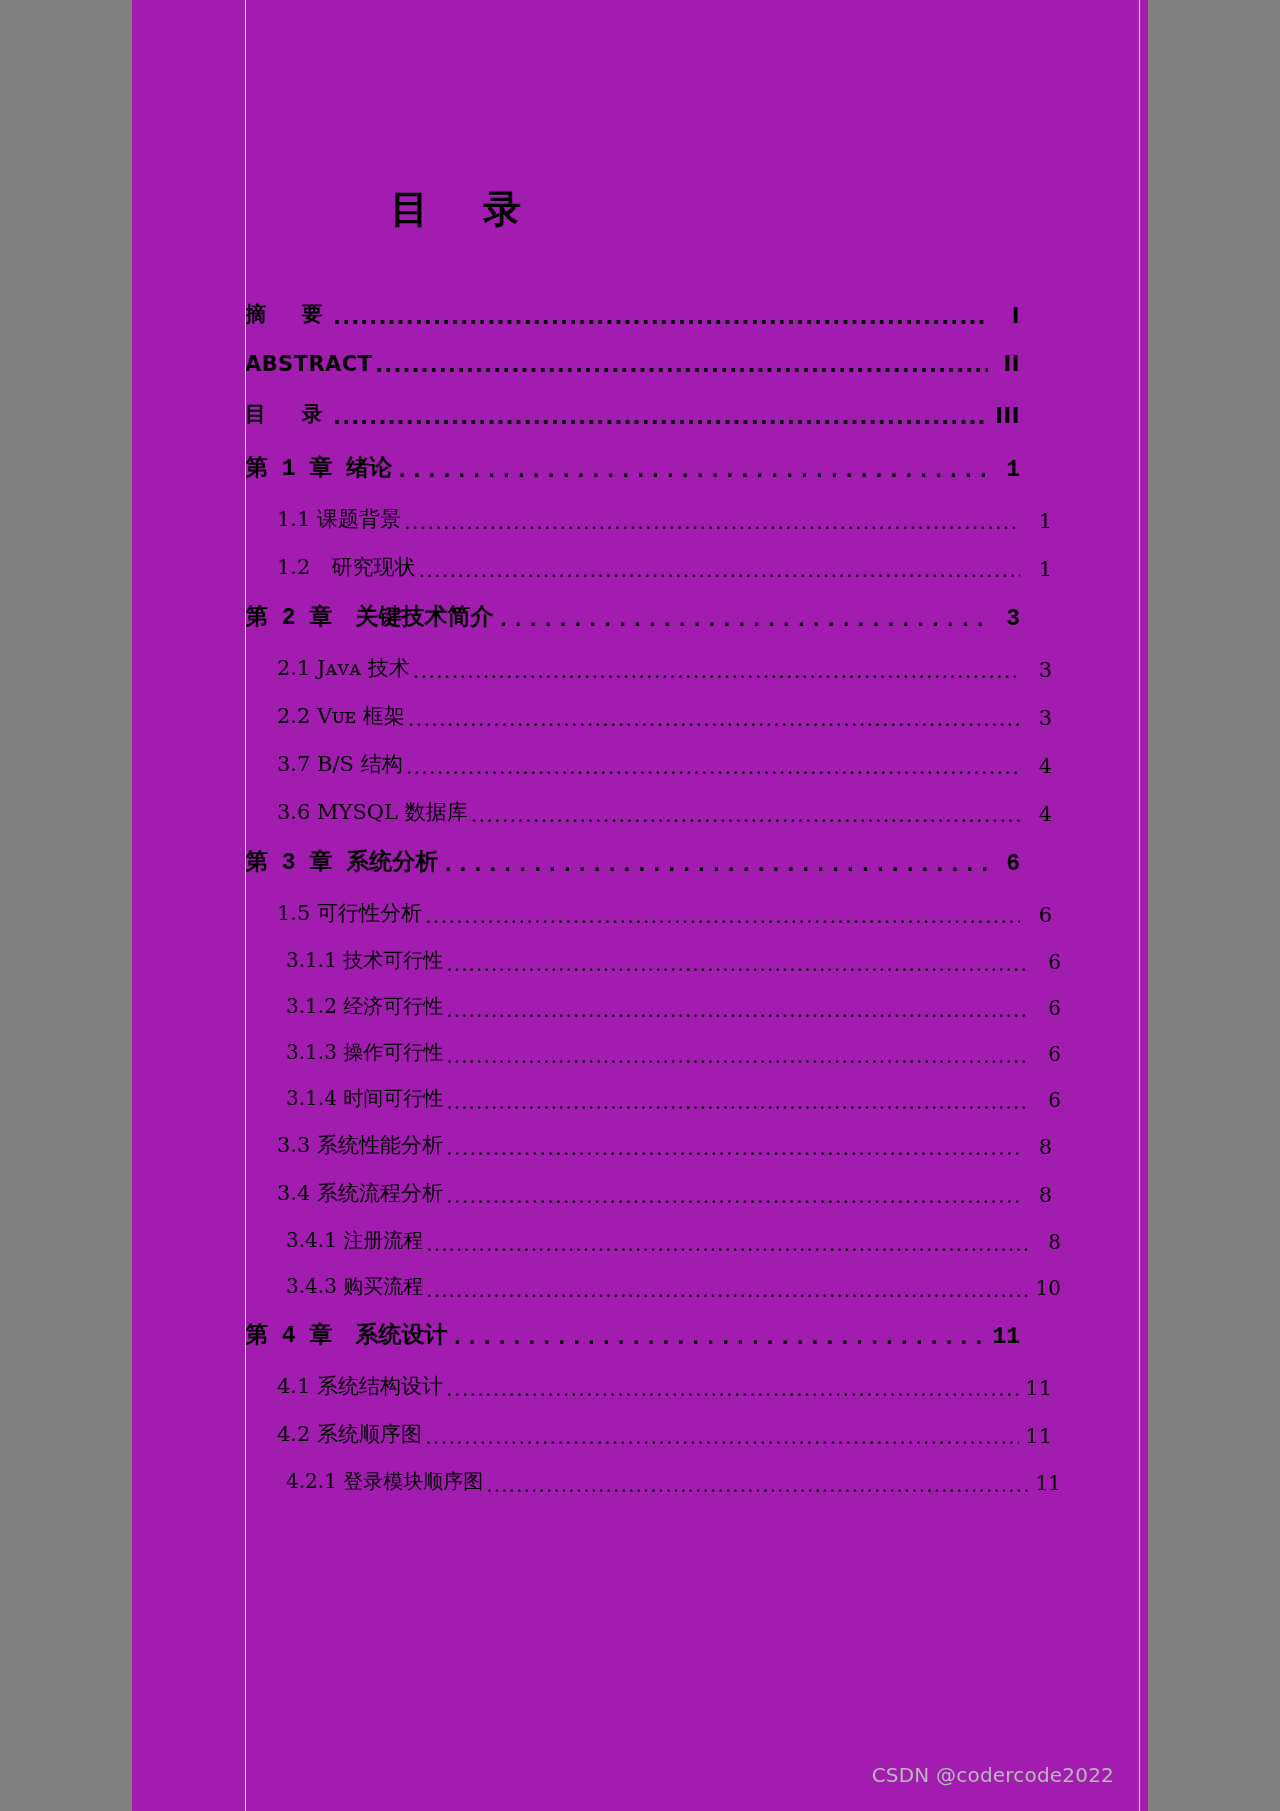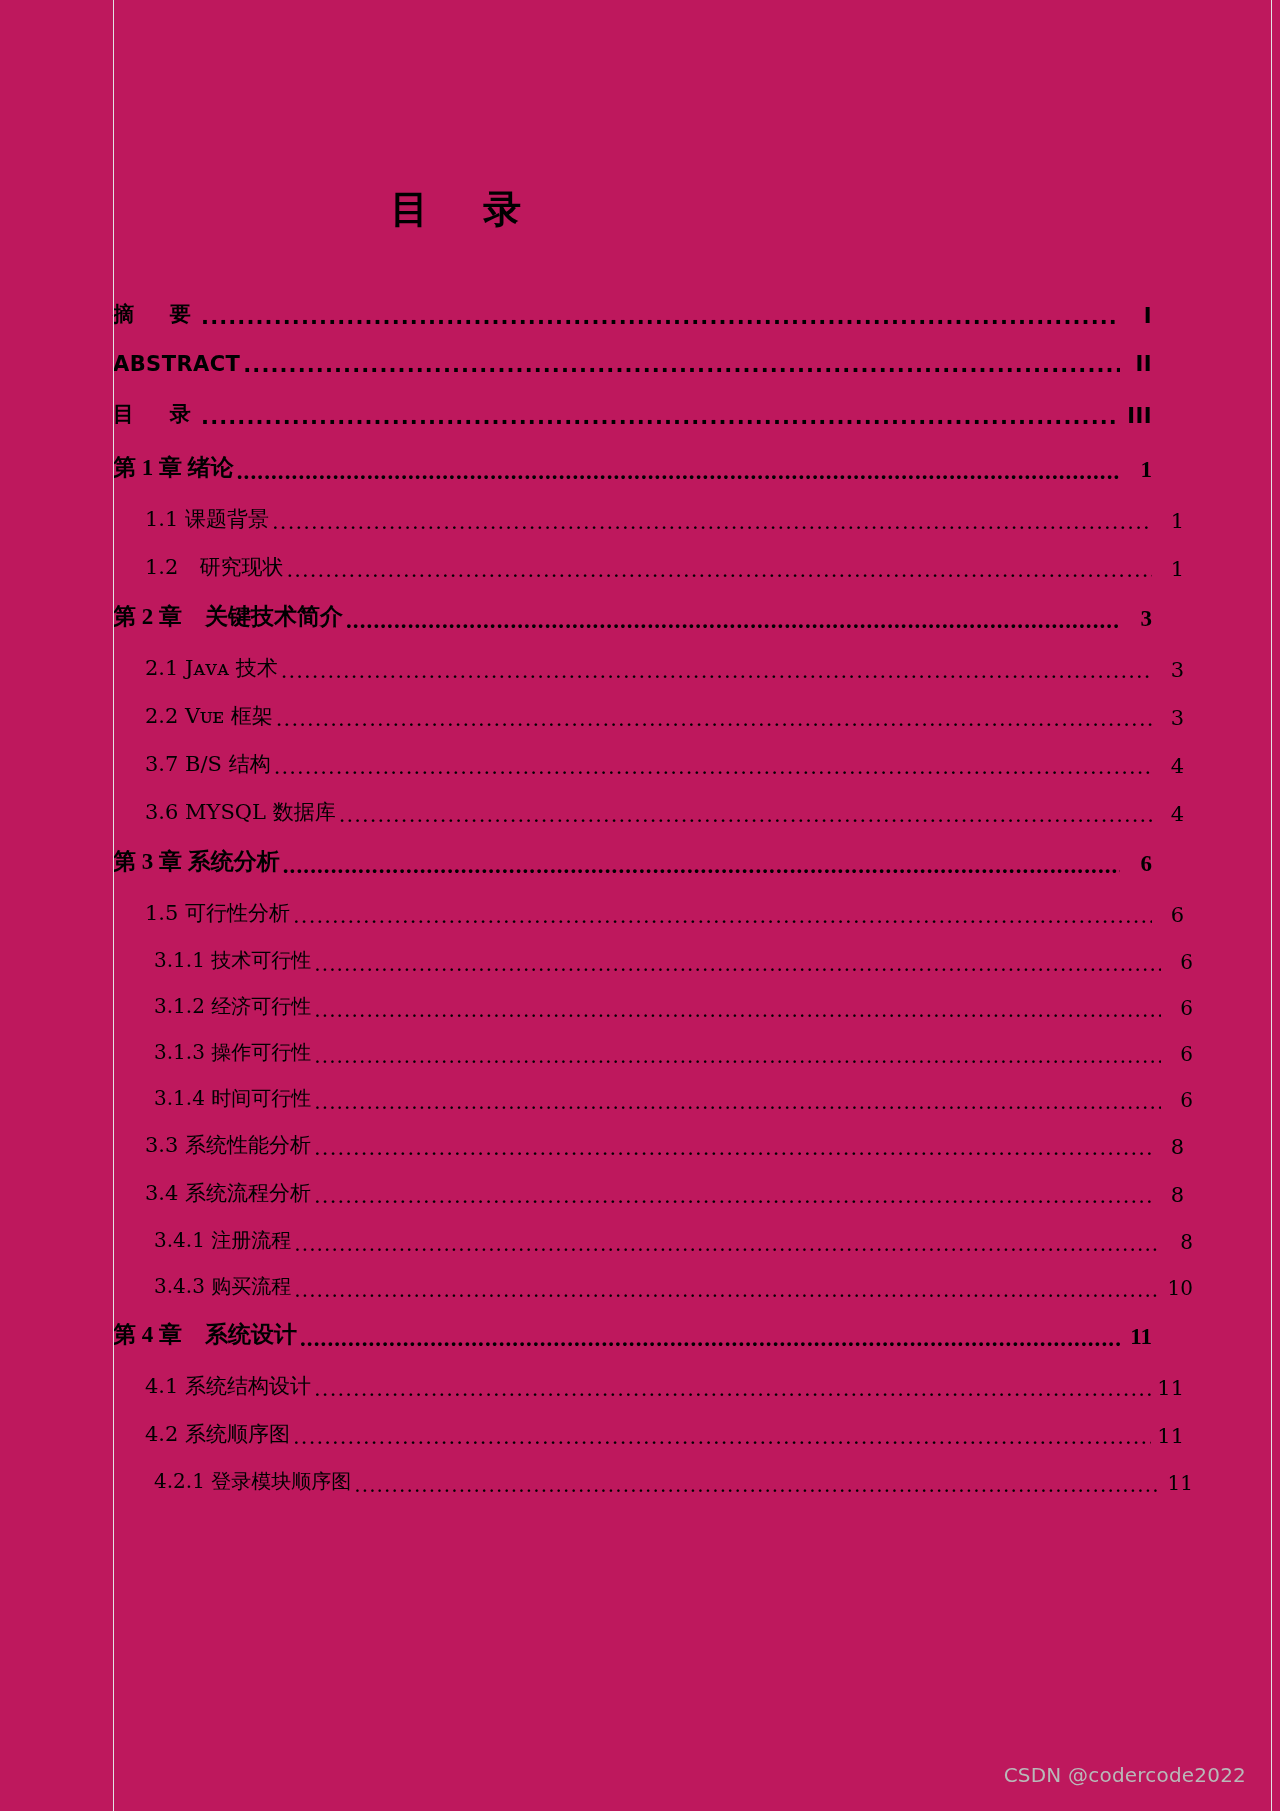--- a/index.html
+++ b/index.html
@@ -2,23 +2,23 @@
 <html><head>
 <meta charset="utf-8">
 <style>
   html, body {
     margin: 0;
     padding: 0;
     background: #808080;
   }
   .page {
     position: relative;
-    width: 1280px;
+    width: 1016px;
     height: 1811px;
-    background: #be185d;
+    background: #a21caf;
     margin: 0 auto;
     overflow: hidden;
     font-family: "Liberation Serif", serif;
     box-sizing: border-box;
   }
   
   .edge-left {
     position: absolute;
     left: 113px;
     top: 0;
@@ -92,21 +92,21 @@
     font-size: 21px;
     margin-left: 0px;
     margin-bottom: 24px;
     letter-spacing: 0.02em;
   }
   .lvl-front .label { letter-spacing: 0.35em; }
   .lvl-front.latin .label { letter-spacing: 0.02em; }
 
   
   .lvl-1 {
-    font-family: Liberation Serif, serif;
+    font-family: Liberation Mono, monospace;
     font-weight: 700;
     font-size: 23px;
     margin-left: 0px;
     margin-bottom: 22px;
   }
 
   
   .lvl-2 {
     font-family: "DejaVu Serif", "Liberation Serif", serif;
     font-weight: 400;

